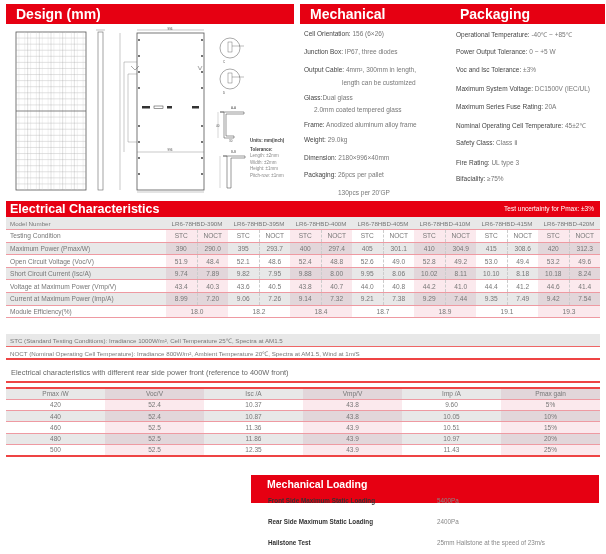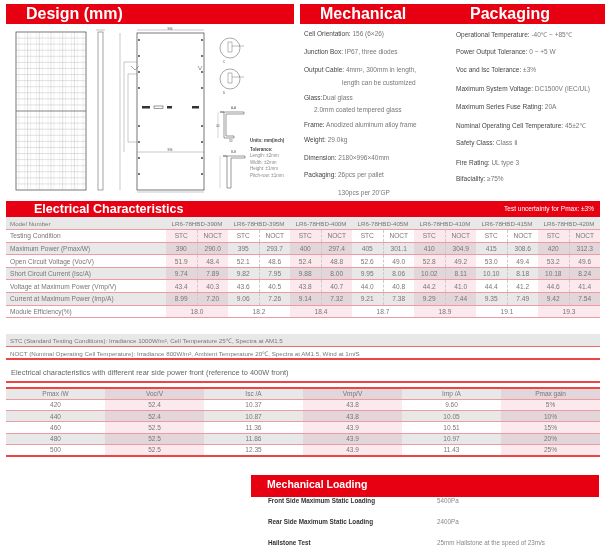--- a/index.html
+++ b/index.html
@@ -1,20 +1,20 @@
 <!DOCTYPE html>
 <html><head>
 <meta charset="utf-8">
 <style>
   * { box-sizing: border-box; margin: 0; padding: 0; }
   html, body { width: 606px; height: 554px; background: #fff; overflow: hidden; }
   body { font-family: "Liberation Sans", sans-serif; color: #666; position: relative; }
   .abs { position: absolute; }
-  .redbar { background: #e60012; color: #fff; font-weight: bold; padding-left: 24px; }
-  .hdr { height: 20px; line-height: 20px; font-size: 16px; padding-left: 20px; }
+  .redbar { background: #e60012; color: #fff; font-weight: bold; }
+  .hdr { height: 20px; line-height: 20px; font-size: 14px; padding-left: 10px; }
 
   
   #design-hdr { left: 6px; top: 4px; width: 288px; }
   #design-area { left: 6px; top: 26px; width: 288px; height: 168px; }
   .notes { font-size: 4.5px; color: #888; line-height: 6.5px; }
   .notes b { color: #444; font-weight: bold; }
 
   
   #mech-hdr { left: 300px; top: 4px; width: 150px; }
   #oper-hdr { left: 450px; top: 4px; width: 155px; }
@@ -45,21 +45,21 @@
   table.rear { position: absolute; left: 6px; top: 387px; width: 594px; border-collapse: collapse; font-size: 6.5px; color: #777; table-layout: fixed; }
   table.rear td { height: 11.3px; text-align: center; border-bottom: 1px solid #ee9aa2; padding: 0; }
   table.rear tr.g td { background: #e8e8e8; }
   table.rear tr.w td { background: #fff; }
   table.rear tr.g td.p { background: #e2d6da; }
   table.rear tr.w td.p { background: #fbe9ed; }
   table.rear tr:last-child td { border-bottom: 2px solid #e44; }
   table.rear tr:first-child td { border-top: 2px solid #e44; }
 
   
-  #load-hdr { left: 251px; top: 475px; width: 348px; height: 22px; line-height: 18px; font-size: 10.5px; padding-left: 16px; }
+  #load-hdr { left: 251px; top: 475px; width: 348px; height: 28px; line-height: 18px; font-size: 10.5px; padding-left: 16px; }
   .load { position: absolute; font-size: 6.3px; }
   .load .k { position: absolute; left: 268px; color: #333; font-weight: bold; white-space: nowrap; }
   .load .v { position: absolute; left: 437px; color: #888; white-space: nowrap; }
 </style>
 </head>
 <body>
 
 <div class="abs redbar hdr" id="design-hdr">
   <span>Design  (mm)</span>
 </div>

